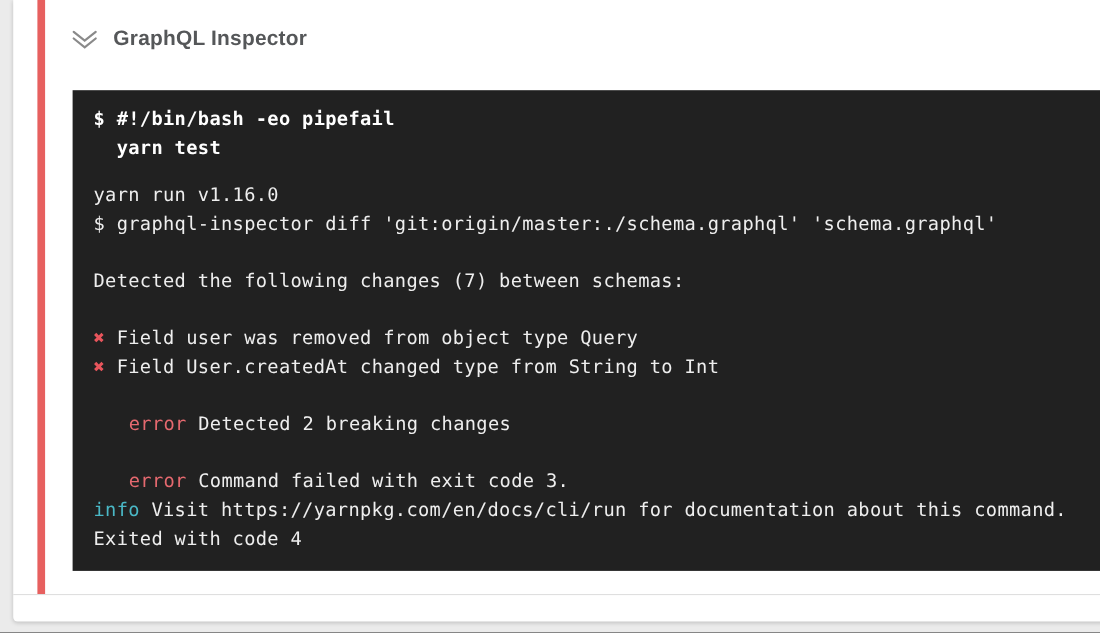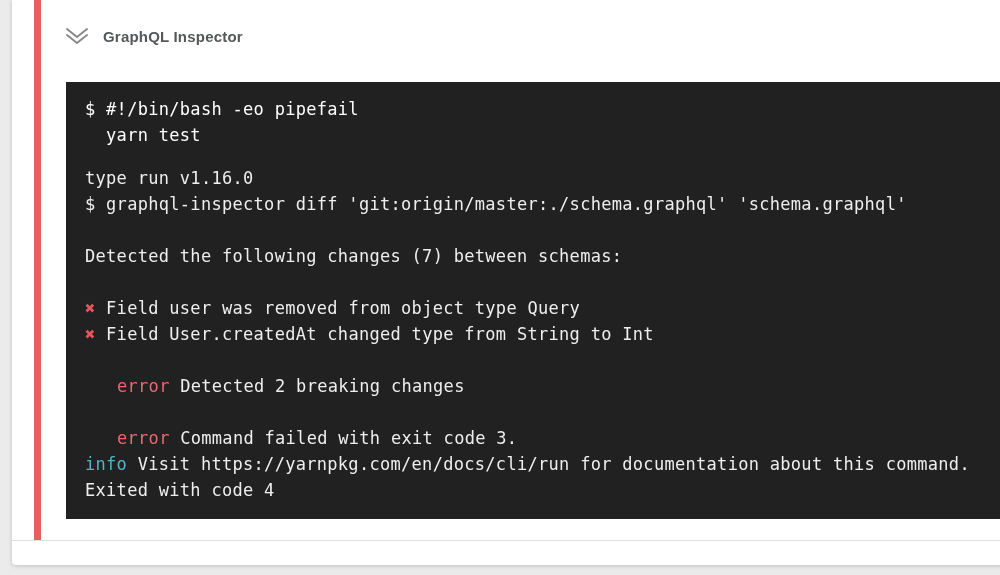--- a/index.html
+++ b/index.html
@@ -36,35 +36,35 @@
   .section-divider {
     position: absolute; left: 0; right: 0; top: 540px; height: 1px;
     background: var(--divider);
   }
   .step-header {
     position: absolute; left: 52px; top: 17px; height: 38px;
     display: flex; align-items: center; gap: 13px; cursor: pointer;
   }
   .chevrons-icon { display: block; }
   .step-title {
-    font-size: 15px; font-weight: bold; color: var(--header-text);
+    font-size: 19px; font-weight: bold; color: var(--header-text);
     letter-spacing: 0.2px;
   }
   .terminal {
     position: absolute; left: 54px; top: 82px; right: 0; height: 437px;
     background: var(--terminal-bg);
     padding: 14px 16px 0 19px;
     overflow: hidden;
     font-family: "DejaVu Sans Mono", "Liberation Mono", monospace;
     font-size: 17px; line-height: 26px; letter-spacing: 0.3px;
     color: var(--text-default);
   }
   .cmd-block { margin: 0 0 17px 0; }
   .term-line { white-space: pre; height: 26px; overflow: visible; }
-  .seg-bold  { color: var(--text-bold); font-weight: normal; }
+  .seg-bold  { color: var(--text-bold); font-weight: bold; }
   .seg-default { color: var(--text-default); }
   .seg-red   { color: var(--red); margin-left: 32px; }
   .seg-cross { color: var(--cross-red); font-weight: bold; }
   .seg-cyan  { color: var(--cyan); }
 </style>
 </head>
 <body>
 
 <div class="card">
 
@@ -77,21 +77,21 @@
     </svg>
     <span class="step-title">GraphQL Inspector</span>
   </div>
 
   <div class="terminal">
     <div class="cmd-block">
         <div class="term-line"><span class="seg-bold">$ #!/bin/bash -eo pipefail</span></div>
         <div class="term-line"><span class="seg-bold">  yarn test</span></div>
       </div>
     <div class="out-block">
-        <div class="term-line"><span class="seg-default">type run v1.16.0</span></div>
+        <div class="term-line"><span class="seg-default">yarn run v1.16.0</span></div>
         <div class="term-line"><span class="seg-default">$ graphql-inspector diff 'git:origin/master:./schema.graphql' 'schema.graphql'</span></div>
         <div class="term-line">&nbsp;</div>
         <div class="term-line"><span class="seg-default">Detected the following changes (7) between schemas:</span></div>
         <div class="term-line">&nbsp;</div>
         <div class="term-line"><span class="seg-cross">✖</span><span class="seg-default"> Field user was removed from object type Query</span></div>
         <div class="term-line"><span class="seg-cross">✖</span><span class="seg-default"> Field User.createdAt changed type from String to Int</span></div>
         <div class="term-line">&nbsp;</div>
         <div class="term-line"><span class="seg-red">error</span><span class="seg-default"> Detected 2 breaking changes</span></div>
         <div class="term-line">&nbsp;</div>
         <div class="term-line"><span class="seg-red">error</span><span class="seg-default"> Command failed with exit code 3.</span></div>

